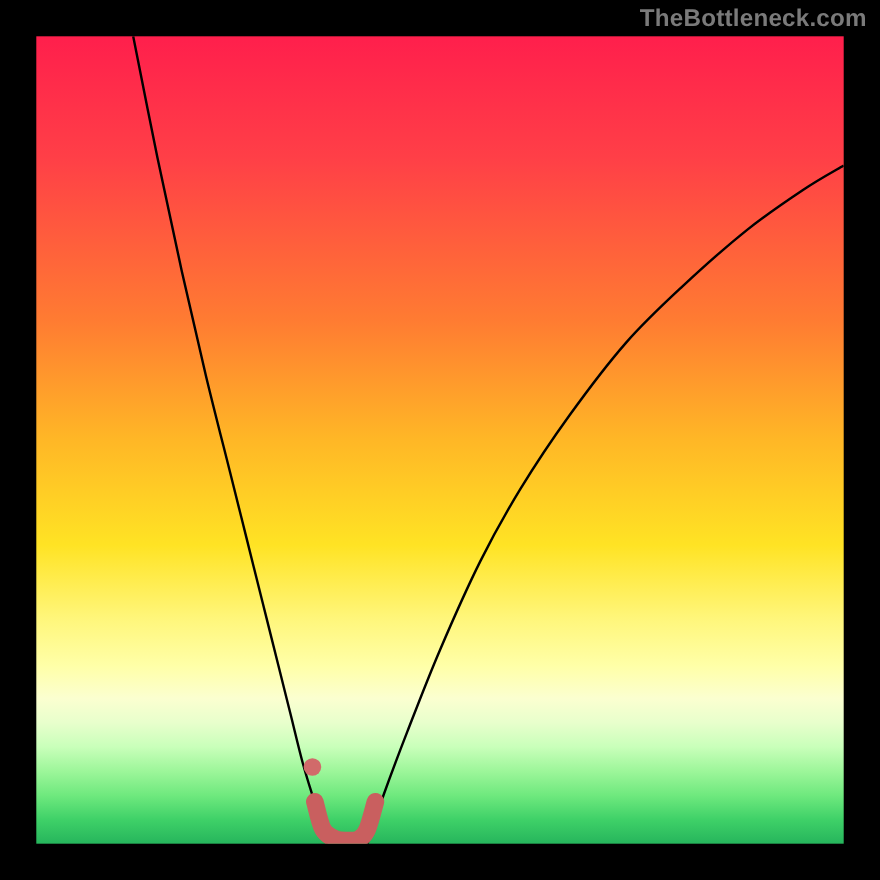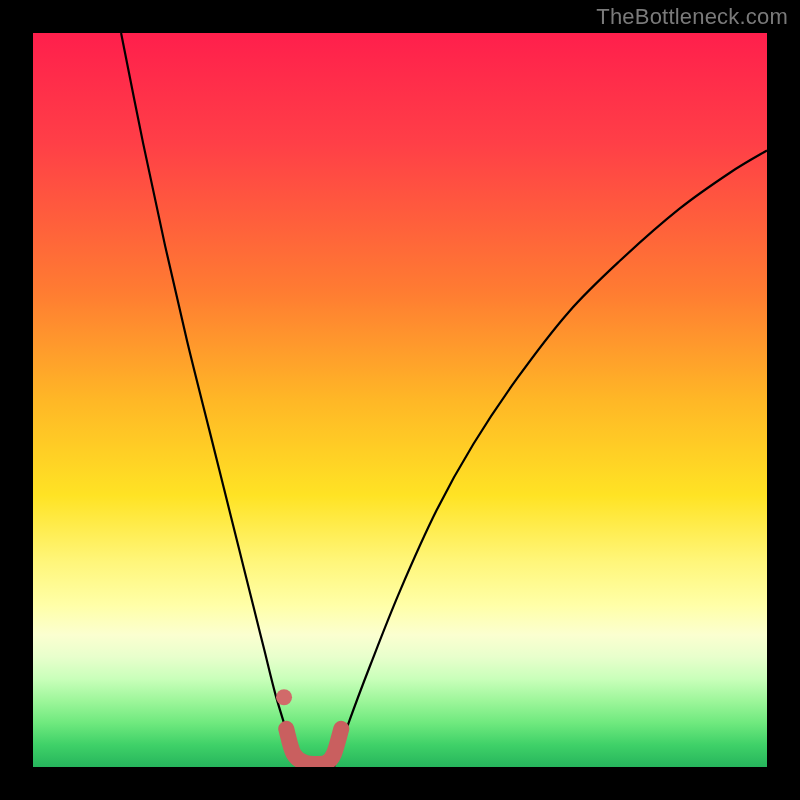--- a/index.html
+++ b/index.html
@@ -43,21 +43,21 @@
       #3fd168 97%,
       #26b55c 100%
     );
   }
   .watermark {
     position: absolute;
     top: 4px;
     right: 12px;
     color: #7a7a7a;
     font-size: 22px;
-    font-weight: 400;
+    font-weight: 700;
     letter-spacing: 0.2px;
     user-select: none;
   }
   svg.curves {
     position: absolute;
     top: 0;
     left: 0;
     width: 734px;
     height: 734px;
   }

